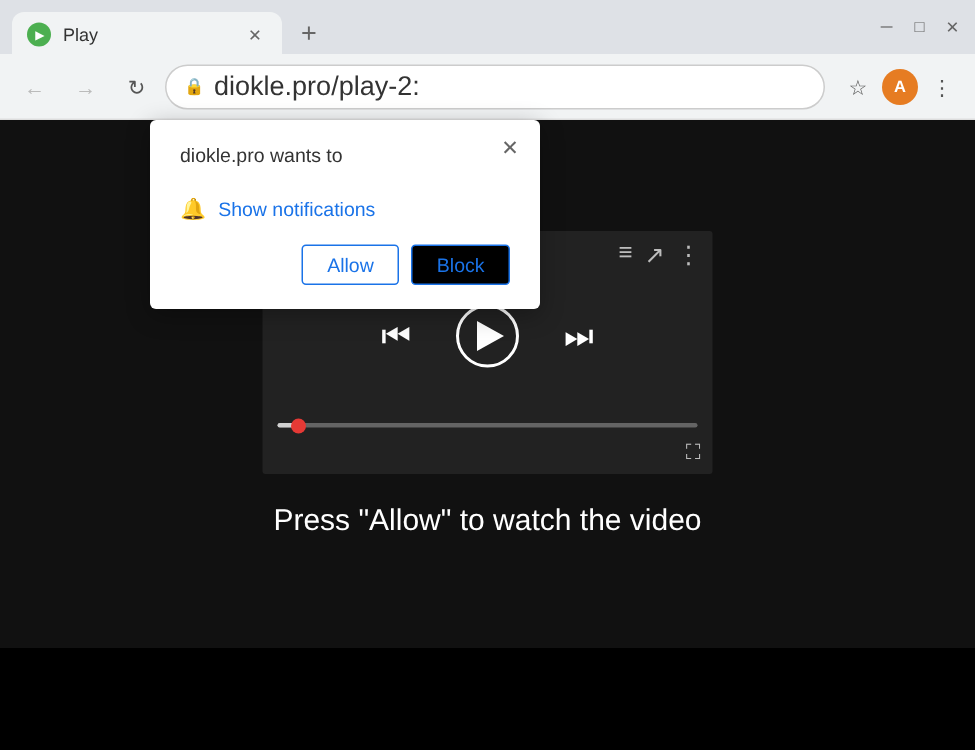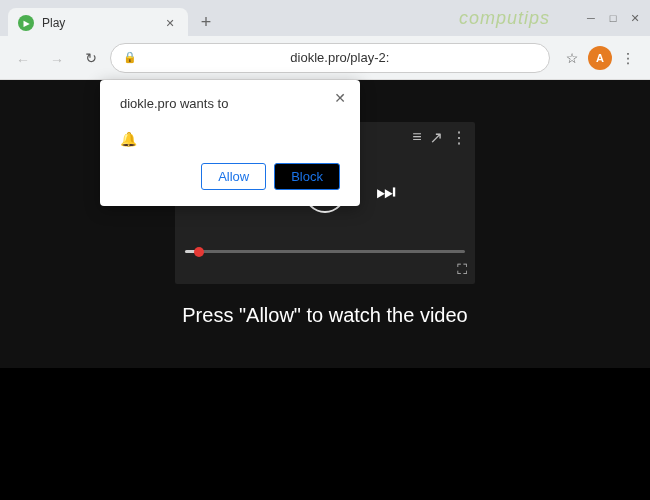--- a/index.html
+++ b/index.html
@@ -7,21 +7,21 @@
       width: 650px;
       height: 500px;
       overflow: hidden;
       font-family: 'Segoe UI', Arial, sans-serif;
       background: #000;
     }
 
     
     .browser-window {
       width: 650px;
-      height: 368px;
+      height: 432px;
       display: flex;
       flex-direction: column;
       background: #f1f3f4;
     }
 
     
     .title-bar {
       background: #dee1e6;
       height: 36px;
       display: flex;
@@ -165,24 +165,23 @@
       padding: 0 12px;
       gap: 6px;
     }
 
     .lock-icon {
       font-size: 11px;
       color: #555;
     }
 
     .address-text {
-      font-size: 13px;
+      font-size: 18px;
       color: #333;
       flex: 1;
-      text-align: center;
     }
 
     .toolbar-right {
       display: flex;
       align-items: center;
       gap: 2px;
       margin-left: 4px;
     }
 
     .toolbar-icon {
@@ -420,21 +419,20 @@
 
   <div class="title-bar">
     <div class="tab-bar">
       <div class="tab">
         <div class="tab-favicon"></div>
         <span class="tab-title">Play</span>
         <div class="tab-close">✕</div>
       </div>
       <div class="new-tab-btn">+</div>
     </div>
-    <span class="computips">computips</span>
     <div class="window-controls">
       <div class="win-ctrl">─</div>
       <div class="win-ctrl">□</div>
       <div class="win-ctrl">✕</div>
     </div>
   </div>
 
   <div class="toolbar">
     <button class="nav-btn disabled">←</button>
     <button class="nav-btn disabled">→</button>
@@ -450,20 +448,21 @@
     </div>
   </div>
 
   <div class="page-content">
 
     <div class="notification-popup">
       <div class="popup-close">✕</div>
       <div class="popup-title">diokle.pro wants to</div>
       <div class="popup-notification-row">
         <span class="bell-icon">🔔</span>
+        <span class="show-notifications-link">Show notifications</span>
       </div>
       <div class="popup-buttons">
         <button class="btn-allow">Allow</button>
         <button class="btn-block">Block</button>
       </div>
     </div>
 
     <div class="video-player">
       <div class="video-top-controls">
         <span class="v-icon video-top-left">⌄</span>

